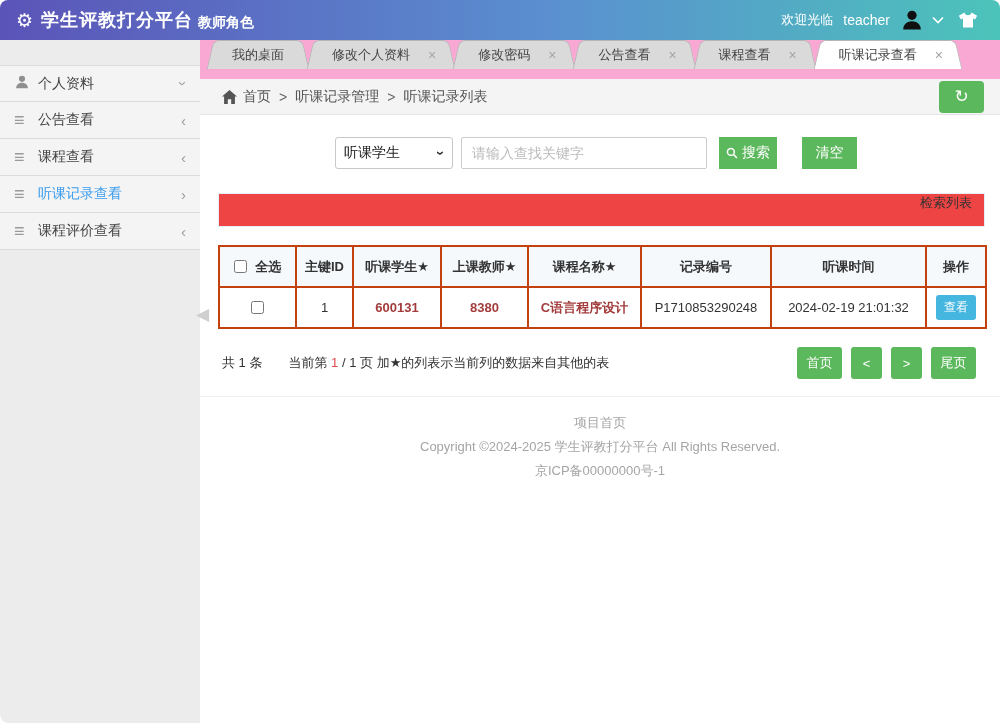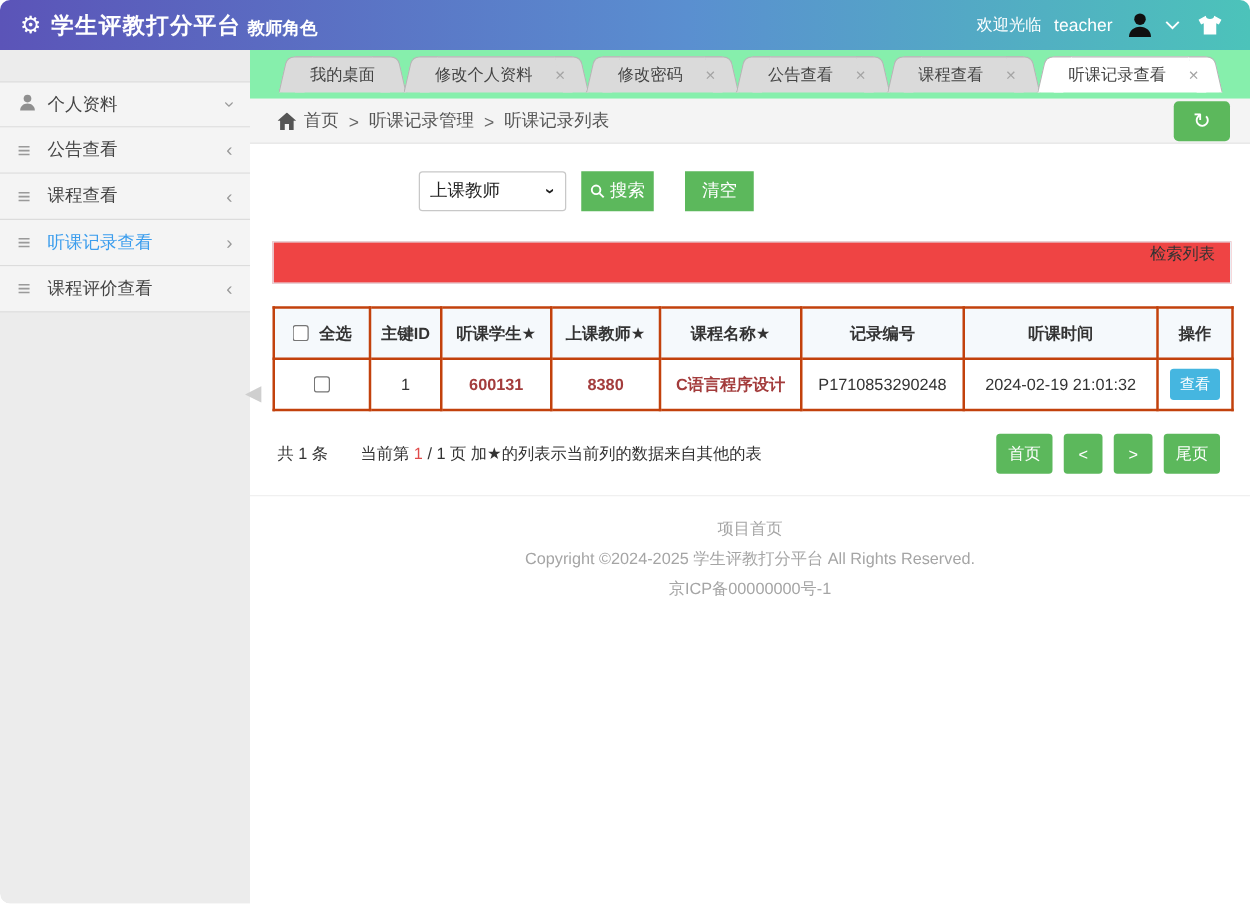--- a/index.html
+++ b/index.html
@@ -29,21 +29,21 @@
   .s-item { height:37px; display:flex; align-items:center; padding:0 14px;
             background:#f4f4f4; border-bottom:1px solid #dcdcdc; cursor:pointer; position:relative; }
   .s-item:first-child { border-top:1px solid #dcdcdc; }
   .s-item .s-ico { width:24px; color:#9a9a9a; font-size:18px; line-height:1; }
   .s-item .s-lbl { font-size:14px; color:#444; }
   .s-item.active .s-lbl { color:#3b9ded; }
   .s-item .s-chev { position:absolute; right:14px; color:#9a9a9a; font-size:15px; }
   .chev-rot { display:inline-block; transform:rotate(90deg); }
 
   
-  .tabbar { height:39px; background:#86efac; display:flex; align-items:center; padding-left:24px; }
+  .tabbar { height:39px; background:#f9a8d4; display:flex; align-items:flex-start; padding-left:8px; }
   .tab { position:relative; height:29px; display:flex; align-items:center; padding:0 6px; margin:0 12px;
          background:#dadada; border-top:1px solid #b6b6b6; cursor:pointer; font-size:13px; color:#444; }
   .tab::before { content:""; position:absolute; top:-1px; bottom:0; left:-10px; width:20px; background:inherit;
                  border-left:1px solid #b6b6b6; border-top:1px solid #b6b6b6; border-top-left-radius:6px;
                  transform:skewX(-13deg); }
   .tab::after  { content:""; position:absolute; top:-1px; bottom:0; right:-10px; width:20px; background:inherit;
                  border-right:1px solid #b6b6b6; border-top:1px solid #b6b6b6; border-top-right-radius:6px;
                  transform:skewX(13deg); }
   .tab .t-lbl { position:relative; z-index:1; padding:0 6px; }
   .tab .t-x { position:relative; z-index:1; color:#a5a5a5; font-size:14px; margin-left:12px; cursor:pointer; }
@@ -210,23 +210,24 @@
         <span>听课记录管理</span>
         <span class="sep">&gt;</span>
         <span>听课记录列表</span>
         <button class="btn-refresh">
           <span>↻</span>
         </button>
       </div>
 
       <div class="searchrow">
         <div class="sel">
-          <span>上课教师</span>
+          <span>听课学生</span>
           <span class="caret chev-rot">›</span>
         </div>
+        <input class="inp" type="text" placeholder="请输入查找关键字" style="">
         <button class="btn-green btn-search">
           <svg width="12" height="12" viewBox="0 0 16 16">
               <circle cx="6.5" cy="6.5" r="4.6" fill="none" stroke="#fff" stroke-width="2"></circle>
               <line x1="10.2" y1="10.2" x2="14.6" y2="14.6" stroke="#fff" stroke-width="2"></line>
             </svg>
           <span>搜索</span>
         </button>
         <button class="btn-green btn-clear">
           <span>清空</span>
         </button>

